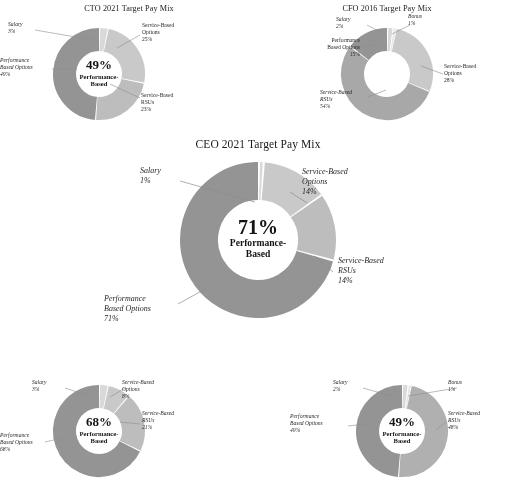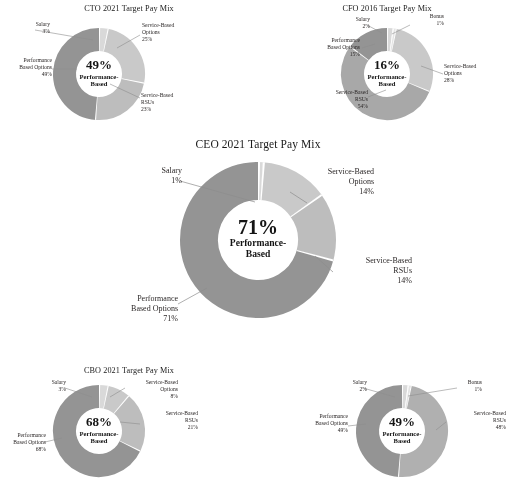--- a/index.html
+++ b/index.html
@@ -60,21 +60,21 @@
     position: absolute;
     color: #2b2727;
     line-height: 1.25;
     white-space: nowrap;
   }
   .small .callout { font-size: 5.6px; }
   .big .callout { font-size: 8px; }
   .callout .val { display: block; }
   .ta-l { text-align: left; }
   .ta-r { text-align: right; }
-  .ta-c { text-align: right; }
+  .ta-c { text-align: left; font-style: italic; }
 
   .leaders { position: absolute; left: 0; top: 0; pointer-events: none; }
   .leaders line { stroke: #8d8d8d; stroke-width: 0.6; }
   .big .leaders line { stroke-width: 0.7; }
 </style>
 </head>
 <body>
 
 <div class="chart-block small" style="left:0px; top:4px; width:258px; height:126px;">
   <div class="chart-title">CTO 2021 Target Pay Mix</div>
@@ -138,25 +138,20 @@
         <circle r="34.5" fill="none" stroke="#c9c9c9" stroke-width="23" stroke-dasharray="60.7 156.0" transform="rotate(-79.2)"></circle>
         <circle r="34.5" fill="none" stroke="#a8a8a8" stroke-width="23" stroke-dasharray="117.0 99.7" transform="rotate(21.6)"></circle>
         <circle r="34.5" fill="none" stroke="#949494" stroke-width="23" stroke-dasharray="32.5 184.2" transform="rotate(216.0)"></circle>
         <circle r="34.5" fill="none" stroke="#ffffff" stroke-width="23" stroke-dasharray="0.9 215.8" transform="rotate(-90)"></circle>
         <circle r="34.5" fill="none" stroke="#ffffff" stroke-width="23" stroke-dasharray="0.9 215.8" transform="rotate(-82.8)"></circle>
         <circle r="34.5" fill="none" stroke="#ffffff" stroke-width="23" stroke-dasharray="0.9 215.8" transform="rotate(-79.2)"></circle>
         <circle r="34.5" fill="none" stroke="#ffffff" stroke-width="23" stroke-dasharray="0.9 215.8" transform="rotate(21.6)"></circle>
         <circle r="34.5" fill="none" stroke="#ffffff" stroke-width="23" stroke-dasharray="0.9 215.8" transform="rotate(216.0)"></circle>
       </g>
     </svg>
-    <div class="center-label" style="top:30px;">
-      <span class="center-pct">16%</span>
-      <span class="center-sub">Performance-</span>
-      <span class="center-sub">Based</span>
-    </div>
   </div>
 
   <svg class="leaders" width="258" height="126">
     <line x1="109" y1="21" x2="124" y2="29"></line>
     <line x1="152" y1="21" x2="134" y2="30"></line>
     <line x1="104" y1="44" x2="117" y2="40"></line>
     <line x1="185" y1="70" x2="163" y2="62"></line>
     <line x1="110" y1="93" x2="128" y2="86"></line>
   </svg>
 
@@ -230,21 +225,20 @@
     <span class="val">14%</span>
   </div>
   <div class="callout ta-c" style="left:104px; top:156px; width:74px;">
     <span>Performance</span>
     <span class="val">Based Options</span>
     <span class="val">71%</span>
   </div>
 </div>
 
 <div class="chart-block small" style="left:0px; top:366px; width:258px; height:113px;">
-  <div class="chart-title">CBO 2021 Target Pay Mix</div>
 
   <div class="donut-wrap" style="left:53px; top:19px;">
     <svg width="92" height="92" viewBox="0 0 92 92">
       <g transform="translate(46,46)">
         <circle r="34.5" fill="none" stroke="#d9d9d9" stroke-width="23" stroke-dasharray="6.5 210.2" transform="rotate(-90)"></circle>
         <circle r="34.5" fill="none" stroke="#c9c9c9" stroke-width="23" stroke-dasharray="17.3 199.3" transform="rotate(-79.2)"></circle>
         <circle r="34.5" fill="none" stroke="#bdbdbd" stroke-width="23" stroke-dasharray="45.5 171.2" transform="rotate(-50.4)"></circle>
         <circle r="34.5" fill="none" stroke="#949494" stroke-width="23" stroke-dasharray="147.3 69.4" transform="rotate(25.2)"></circle>
         <circle r="34.5" fill="none" stroke="#ffffff" stroke-width="23" stroke-dasharray="0.9 215.8" transform="rotate(-90)"></circle>
         <circle r="34.5" fill="none" stroke="#ffffff" stroke-width="23" stroke-dasharray="0.9 215.8" transform="rotate(-79.2)"></circle>

